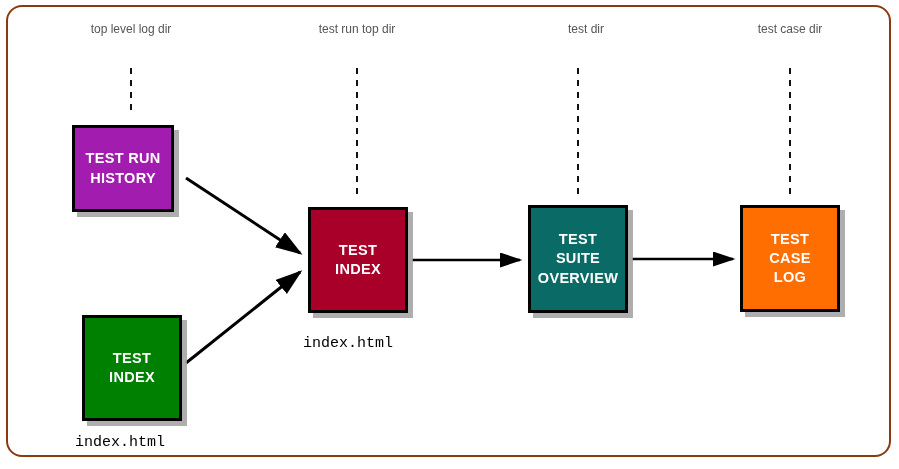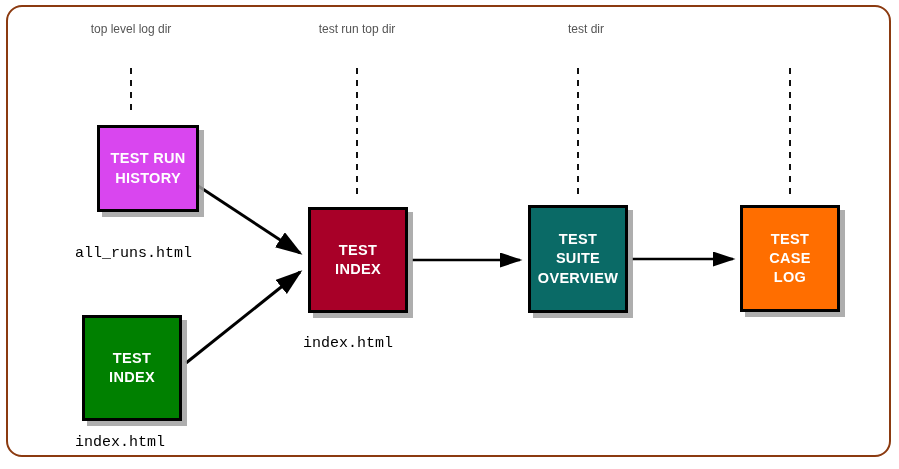--- a/index.html
+++ b/index.html
@@ -82,44 +82,44 @@
 </head>
 <body>
 
 <div id="canvas">
 
   <div id="frame"></div>
 
   <div class="col-header" style="left:131px; top:22px;">top level log dir</div>
   <div class="col-header" style="left:357px; top:22px;">test run top dir</div>
   <div class="col-header" style="left:578px; top:22px;margin-left:8px;">test dir</div>
+  <div class="col-header" style="left:790px; top:22px;">test case dir</div>
 
   <svg id="wires" viewBox="0 0 899 469" xmlns="http://www.w3.org/2000/svg">
     <defs>
       <marker id="arrowhead" markerWidth="9" markerHeight="9" refX="8" refY="3" orient="auto" markerUnits="strokeWidth">
         <path d="M0,0 L9,3 L0,6 z" fill="#000000"></path>
       </marker>
     </defs>
 
     <line x1="131" y1="68" x2="131" y2="112" stroke="#111111" stroke-width="2" stroke-dasharray="6,6"></line>
     <line x1="357" y1="68" x2="357" y2="196" stroke="#111111" stroke-width="2" stroke-dasharray="6,6"></line>
     <line x1="578" y1="68" x2="578" y2="194" stroke="#111111" stroke-width="2" stroke-dasharray="6,6"></line>
     <line x1="790" y1="68" x2="790" y2="194" stroke="#111111" stroke-width="2" stroke-dasharray="6,6"></line>
 
     <line x1="186" y1="178" x2="300" y2="253" stroke="#000000" stroke-width="3" marker-end="url(#arrowhead)"></line>
     <line x1="186" y1="363" x2="300" y2="272" stroke="#000000" stroke-width="3" marker-end="url(#arrowhead)"></line>
     <line x1="412" y1="260" x2="520" y2="260" stroke="#000000" stroke-width="2.5" marker-end="url(#arrowhead)"></line>
     <line x1="632" y1="259" x2="733" y2="259" stroke="#000000" stroke-width="2.5" marker-end="url(#arrowhead)"></line>
   </svg>
 
-  <div class="node" style="left:97px; top:125px; width:102px; height:87px; background:#d946ef;">
+  <div class="node" style="left:72px; top:125px; width:102px; height:87px; background:#a21caf;">
     <span class="node-label">TEST RUN
 HISTORY</span>
   </div>
-  <div class="file-caption" style="left:75px; top:245px;">all_runs.html</div>
 
   <div class="node" style="left:82px; top:315px; width:100px; height:106px; background:#008000;">
     <span class="node-label">TEST
 INDEX</span>
   </div>
   <div class="file-caption" style="left:75px; top:434px;">index.html</div>
 
   <div class="node" style="left:308px; top:207px; width:100px; height:106px; background:#a80028;">
     <span class="node-label">TEST
 INDEX</span>

